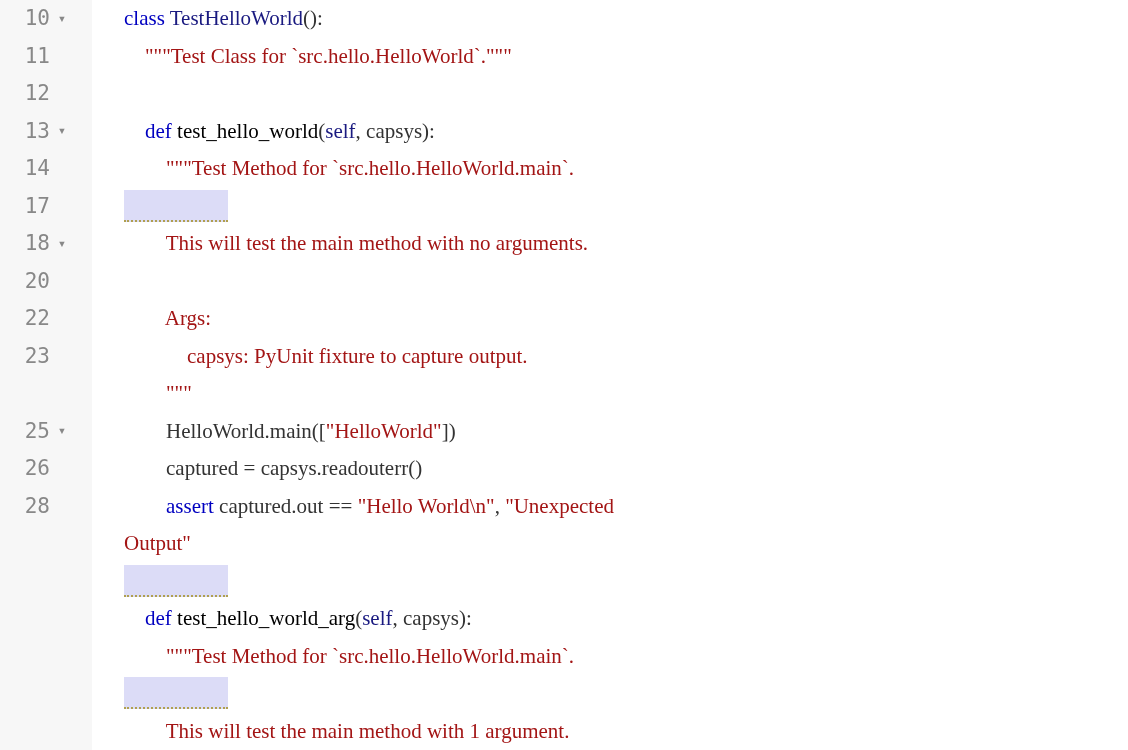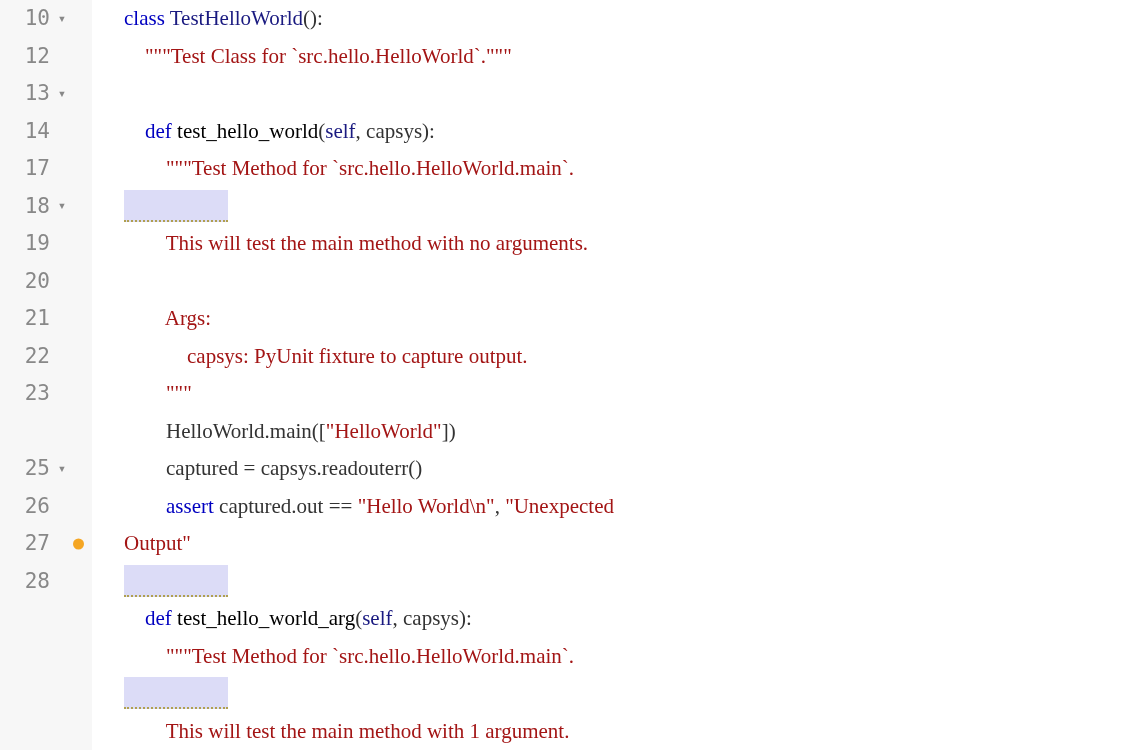--- a/index.html
+++ b/index.html
@@ -79,61 +79,54 @@
 </head>
 <body>
 
 <div class="editor">
   <div class="gutter" id="gutter">
       <div class="gutter-line">
         <span>10</span>
         <span class="fold-marker">▾</span>
       </div>
       <div class="gutter-line">
+        <span>11</span>
+      </div>
+      <div class="gutter-line">
         <span>12</span>
       </div>
       <div class="gutter-line">
         <span>13</span>
         <span class="fold-marker">▾</span>
       </div>
       <div class="gutter-line">
         <span>14</span>
       </div>
       <div class="gutter-line">
         <span>17</span>
       </div>
       <div class="gutter-line">
         <span>18</span>
         <span class="fold-marker">▾</span>
       </div>
       <div class="gutter-line">
-        <span>19</span>
-      </div>
-      <div class="gutter-line">
         <span>20</span>
-      </div>
-      <div class="gutter-line">
-        <span>21</span>
       </div>
       <div class="gutter-line">
         <span>22</span>
       </div>
       <div class="gutter-line">
         <span>23</span>
       </div>
       <div class="gutter-line wrap"></div>
       <div class="gutter-line">
         <span>25</span>
         <span class="fold-marker">▾</span>
       </div>
       <div class="gutter-line">
         <span>26</span>
       </div>
       <div class="gutter-line">
-        <span>27</span>
-        <span class="lint-dot"></span>
-      </div>
-      <div class="gutter-line">
         <span>28</span>
       </div>
     </div>
   <div class="code" id="code"><div class="code-line"><span class="tk-kw">class </span><span class="tk-cls">TestHelloWorld</span><span class="tk-punc">():</span></div><div class="code-line"><span>    </span><span class="tk-str">"""Test Class for `src.hello.HelloWorld`."""</span></div><div class="code-line"></div><div class="code-line"><span>    </span><span class="tk-kw">def </span><span class="tk-fn">test_hello_world</span><span class="tk-punc">(</span><span class="tk-self">self</span><span class="tk-punc">, capsys):</span></div><div class="code-line"><span>        </span><span class="tk-str">"""Test Method for `src.hello.HelloWorld.main`.</span></div><div class="code-line"><span class="ws-block"></span></div><div class="code-line"><span>        </span><span class="tk-str">This will test the main method with no arguments.</span></div><div class="code-line"></div><div class="code-line"><span>        </span><span class="tk-str">Args:</span></div><div class="code-line"><span>            </span><span class="tk-str">capsys: PyUnit fixture to capture output.</span></div><div class="code-line"><span>        </span><span class="tk-str">"""</span></div><div class="code-line"><span class="tk-ident">        HelloWorld.main([</span><span class="tk-str">"HelloWorld"</span><span class="tk-ident">])</span></div><div class="code-line"><span class="tk-ident">        captured = capsys.readouterr()</span></div><div class="code-line"><span>        </span><span class="tk-kw">assert</span><span class="tk-ident"> captured.out == </span><span class="tk-str">"Hello World\n"</span><span class="tk-ident">, </span><span class="tk-str">"Unexpected </span></div><div class="code-line wrap"><span class="tk-str">Output"</span></div><div class="code-line"><span class="ws-block"></span></div><div class="code-line"><span>    </span><span class="tk-kw">def </span><span class="tk-fn">test_hello_world_arg</span><span class="tk-punc">(</span><span class="tk-self">self</span><span class="tk-punc">, capsys):</span></div><div class="code-line"><span>        </span><span class="tk-str">"""Test Method for `src.hello.HelloWorld.main`.</span></div><div class="code-line"><span class="ws-block"></span></div><div class="code-line"><span>        </span><span class="tk-str">This will test the main method with 1 argument.</span></div></div>
 </div>
 
 </body></html>

